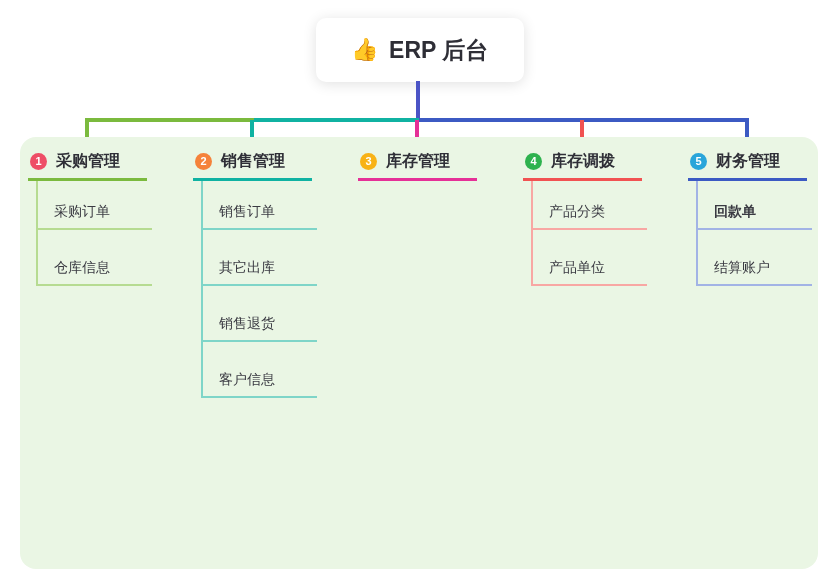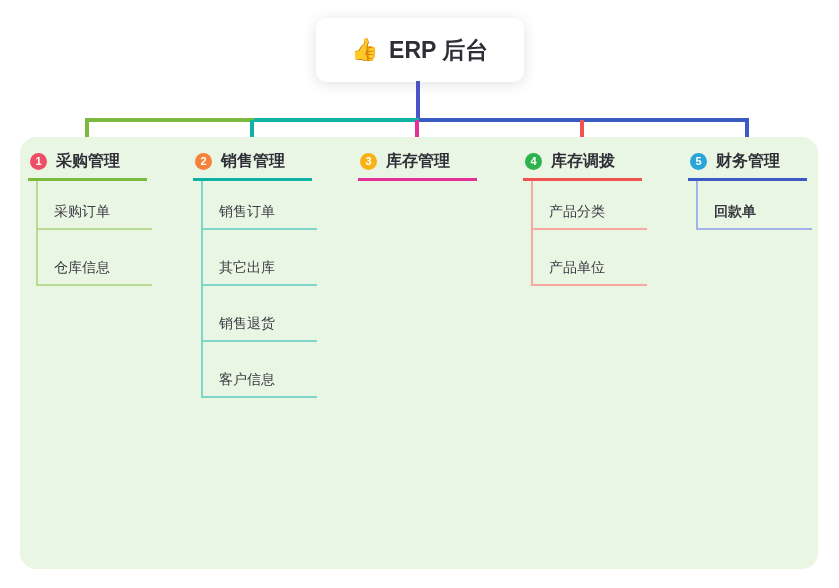--- a/index.html
+++ b/index.html
@@ -113,17 +113,18 @@
           <li style="border-bottom-color: rgb(248, 167, 163);">产品单位</li>
         </ul>
     </div>
       <div class="branch" style="left: 668px;">
       <div class="branch-header" style="border-bottom-color: rgb(60, 90, 195);">
         <span class="badge" style="background: rgb(41, 165, 218);">5</span>
         <span>财务管理</span>
       </div>
       <ul style="border-left-color: rgb(162, 179, 229);">
           <li style="border-bottom-color: rgb(162, 179, 229); font-weight: bold;">回款单</li>
+          <li style="border-bottom-color: rgb(162, 179, 229);">结算账户</li>
         </ul>
     </div>
     </div>
 
 </div>
 
 </body></html>

